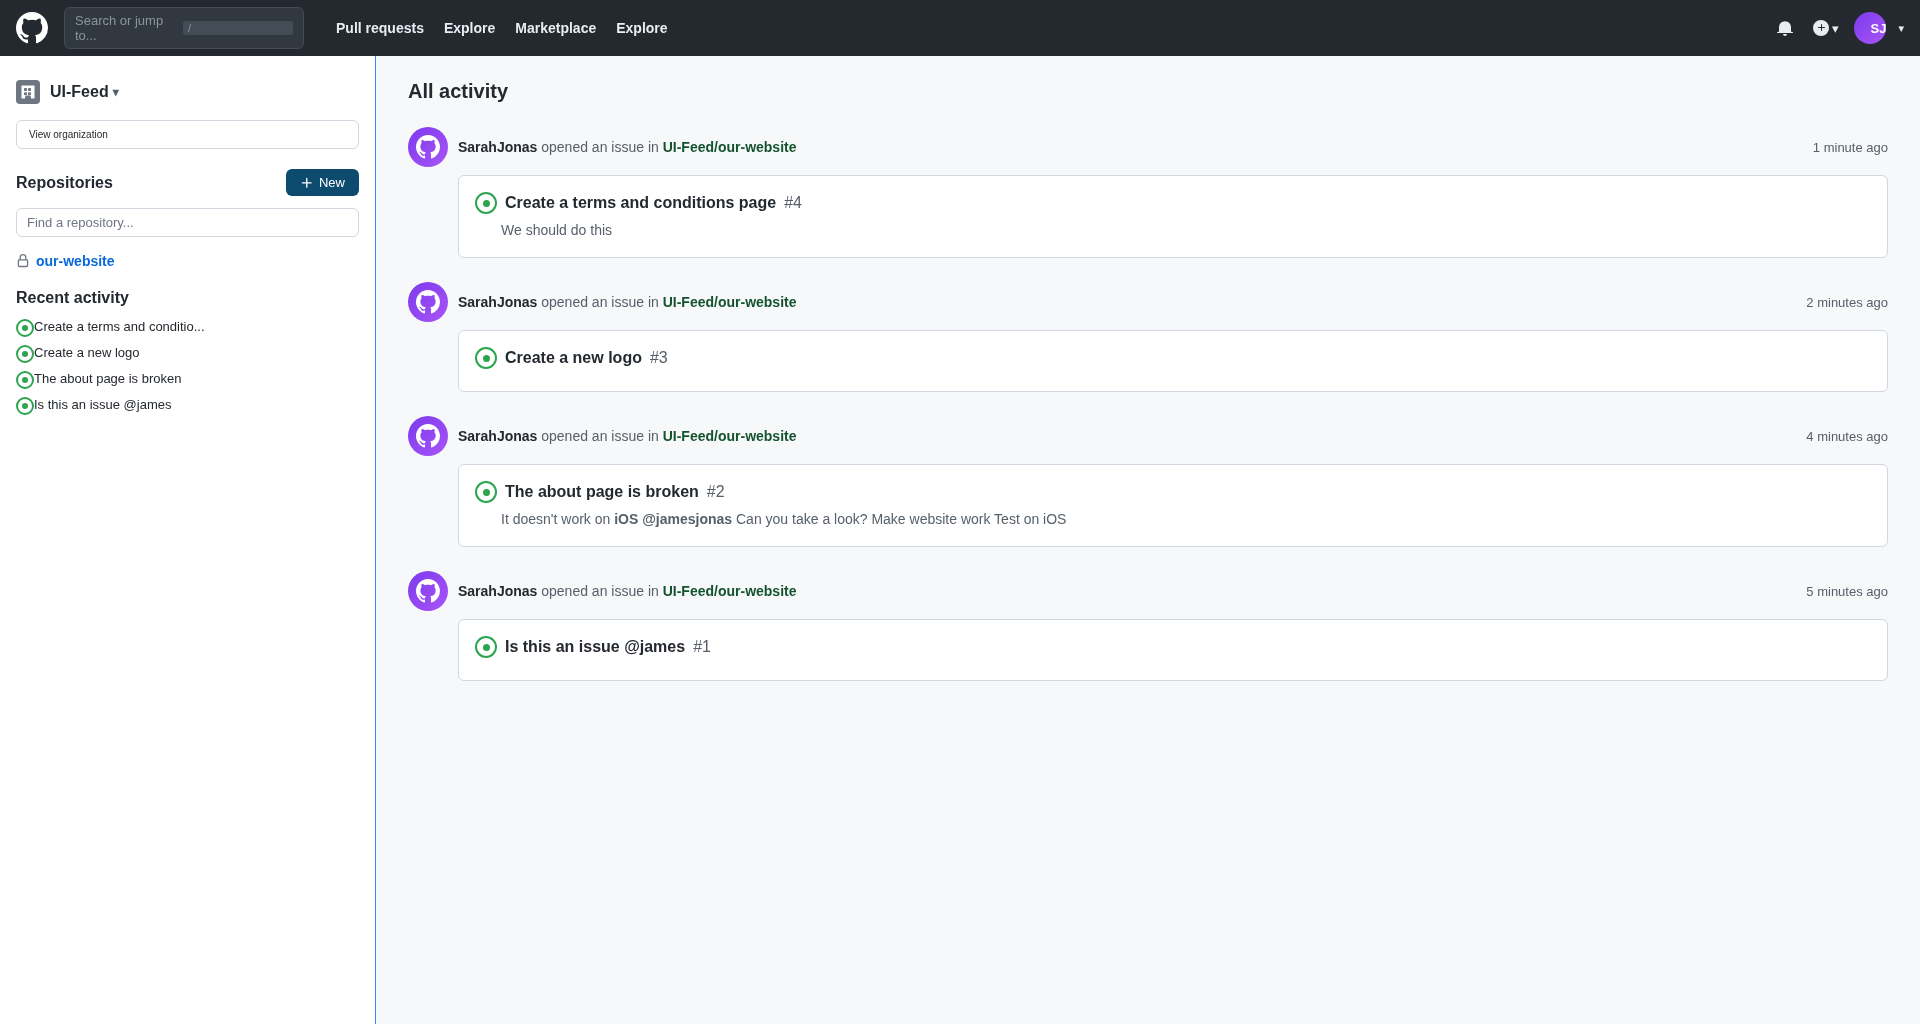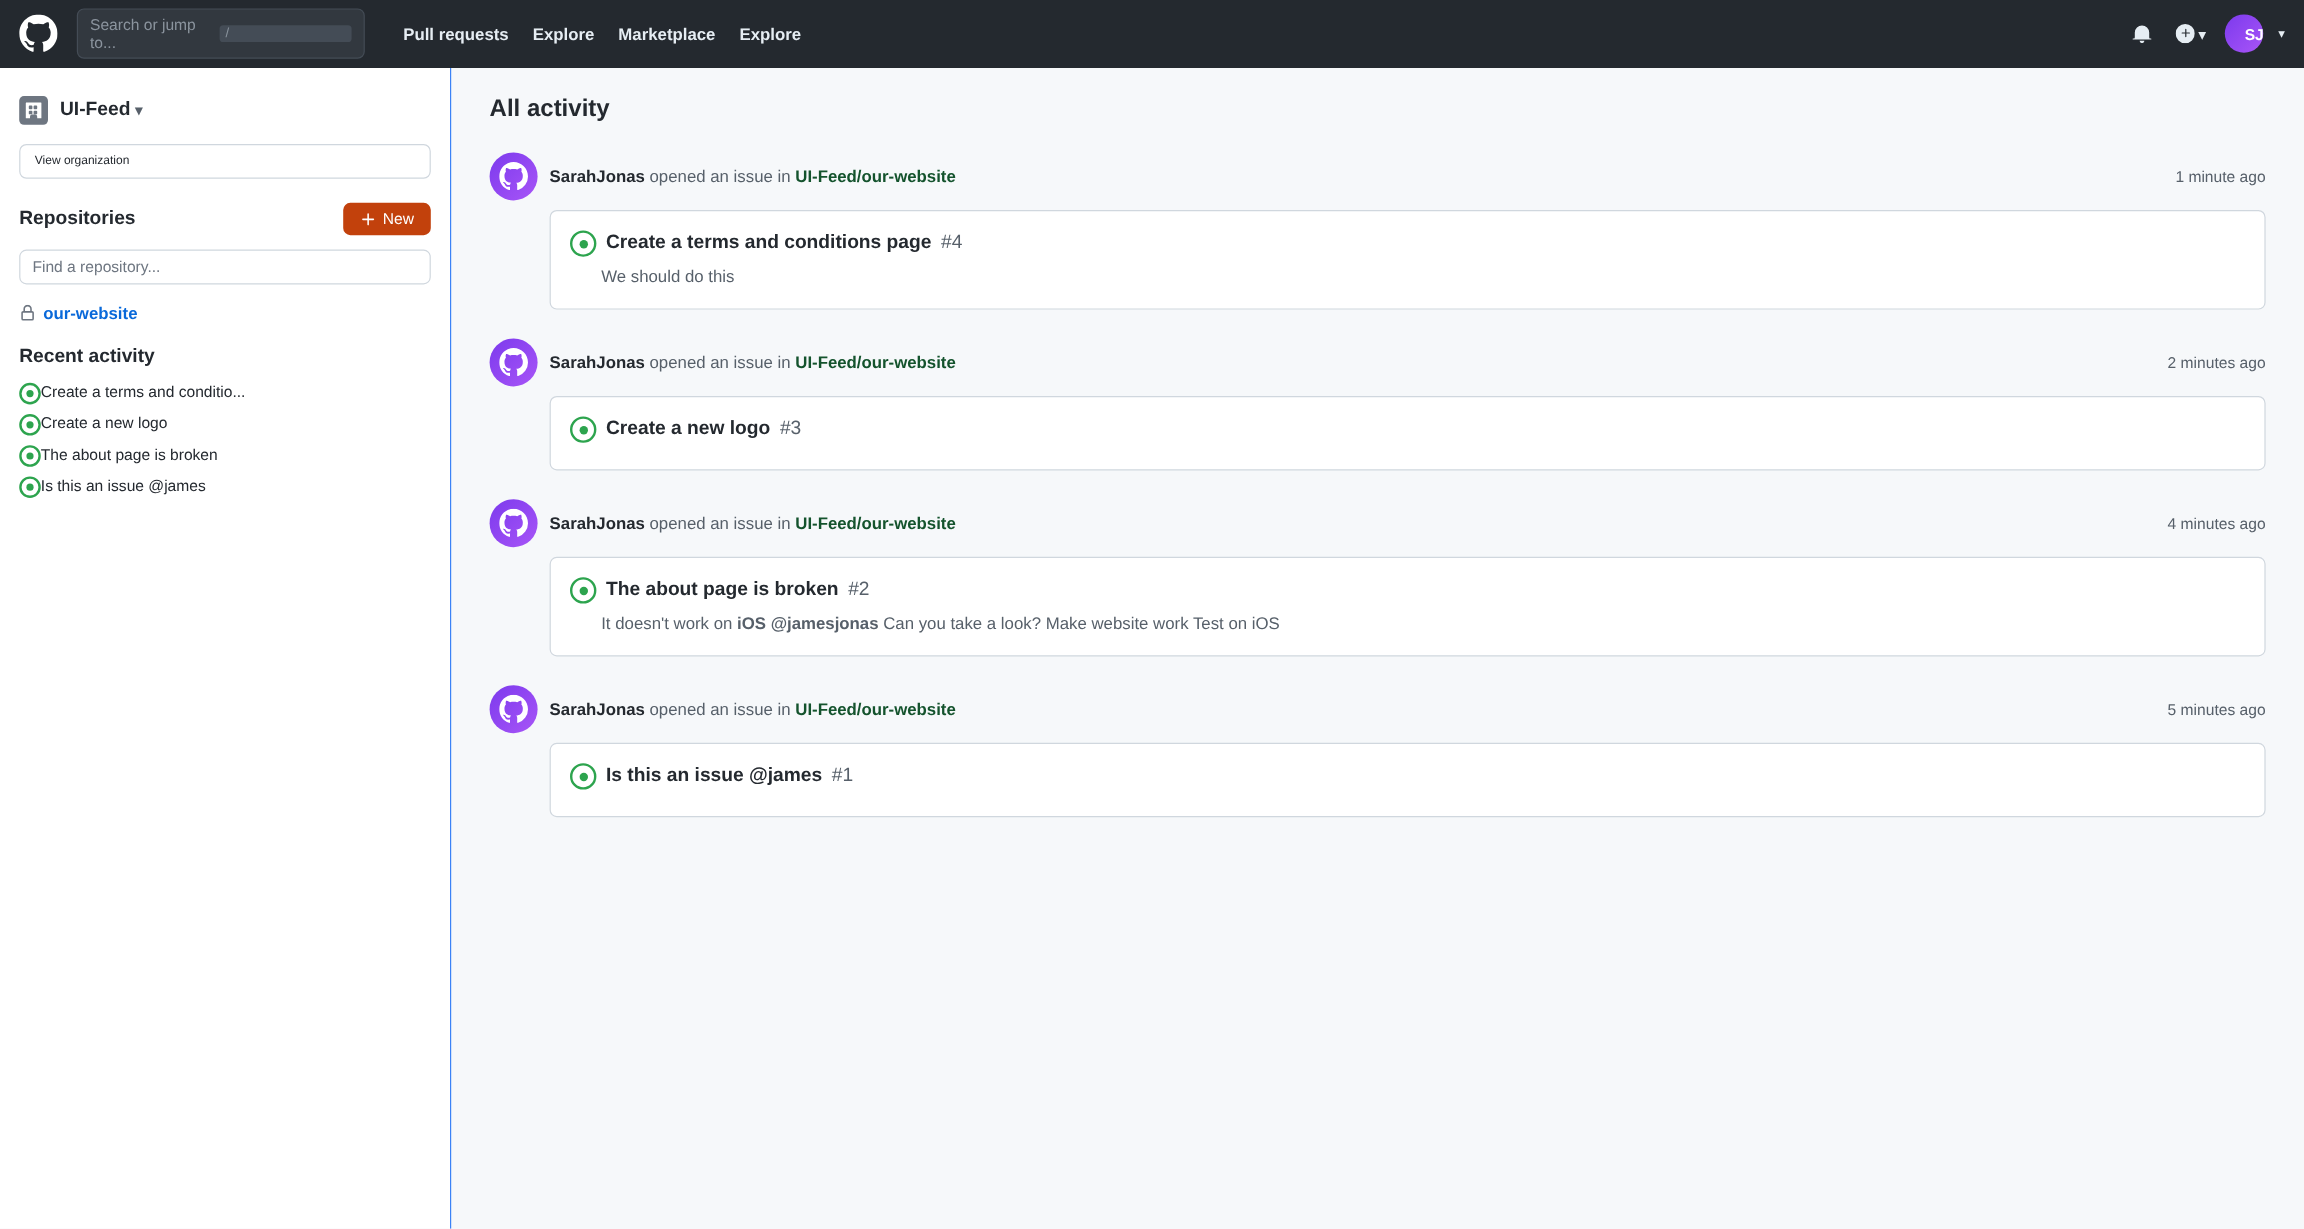--- a/index.html
+++ b/index.html
@@ -106,21 +106,21 @@
       background: white;
       cursor: pointer;
       margin-bottom: 20px;
     }
     .section-header {
       display: flex; align-items: center; justify-content: space-between;
       margin-bottom: 12px;
     }
     .section-title { font-size: 16px; font-weight: 600; color: #24292f; }
     .new-btn {
-      background: #c2410c;
+      background: #0c4a6e;
       color: white;
       border: none;
       border-radius: 6px;
       padding: 6px 14px;
       font-size: 13px;
       font-weight: 500;
       cursor: pointer;
       display: flex; align-items: center; gap: 5px;
     }
     .find-repo-input {

